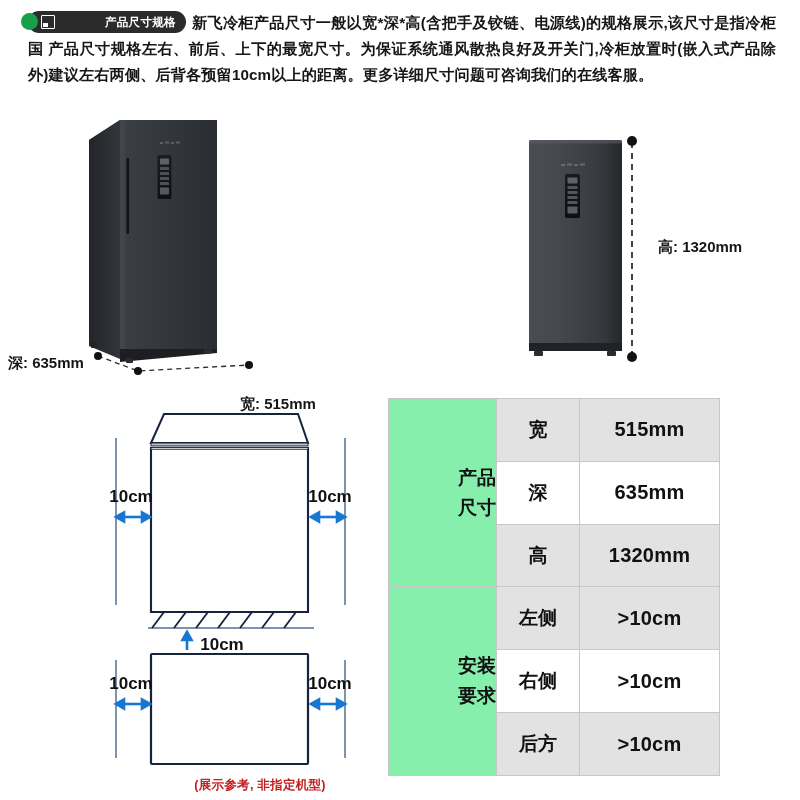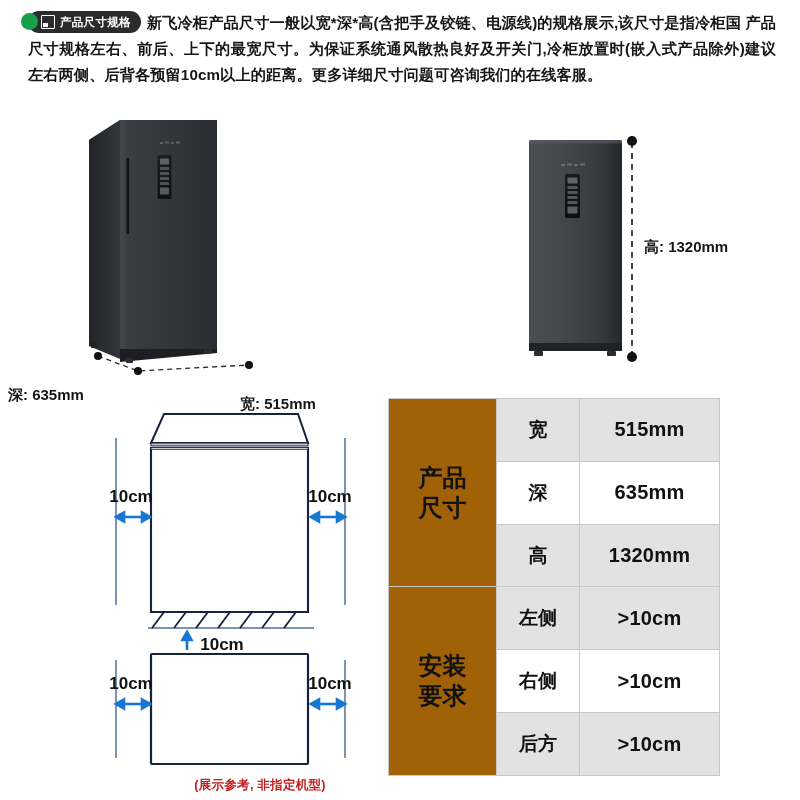--- a/index.html
+++ b/index.html
@@ -40,20 +40,21 @@
     display: inline-flex;
     align-items: center;
     vertical-align: middle;
     height: 22px;
     border-radius: 11px;
     background: #2b2b2b;
     padding: 0 10px 0 4px;
     margin-right: 6px;
     position: relative;
     top: -2px;
+    gap: 45px;
   }
   .badge-dot {
     width: 17px;
     height: 17px;
     border-radius: 50%;
     background: #17a04a;
     position: absolute;
     left: -7px;
     top: 2.5px;
   }
@@ -94,23 +95,23 @@
   }
 
   
   .dim-label {
     position: absolute;
     font-size: 15px;
     font-weight: 600;
     color: #161616;
     white-space: nowrap;
   }
-  #label-depth { left: 8px; top: 386px; }
+  #label-depth { left: 8px; top: 354px; }
   #label-width { left: 240px; top: 353px; margin-top: 42px; }
-  #label-height { left: 644px; top: 238px; }
+  #label-height { left: 658px; top: 238px; }
 
   
   #fridge-front {
     position: absolute;
     left: 527px;
     top: 138px;
     width: 100px;
     height: 222px;
   }
   #height-dim {
@@ -162,24 +163,25 @@
   #spec-table td {
     border: 1px solid #c8c8c8;
     text-align: center;
     vertical-align: middle;
     font-size: 19px;
     font-weight: 700;
     color: #111111;
     padding: 0;
   }
   #spec-table td.group {
-    background: #a16207;
+    background: #86efac;
     width: 107px;
-    font-size: 24px;
+    font-size: 19px;
     line-height: 30px;
+    text-align: right;
   }
   #spec-table td.key {
     width: 82px;
     font-size: 19px;
   }
   #spec-table td.val {
     font-size: 20px;
     letter-spacing: 0.2px;
   }
   #spec-table tr.shade td.key,

